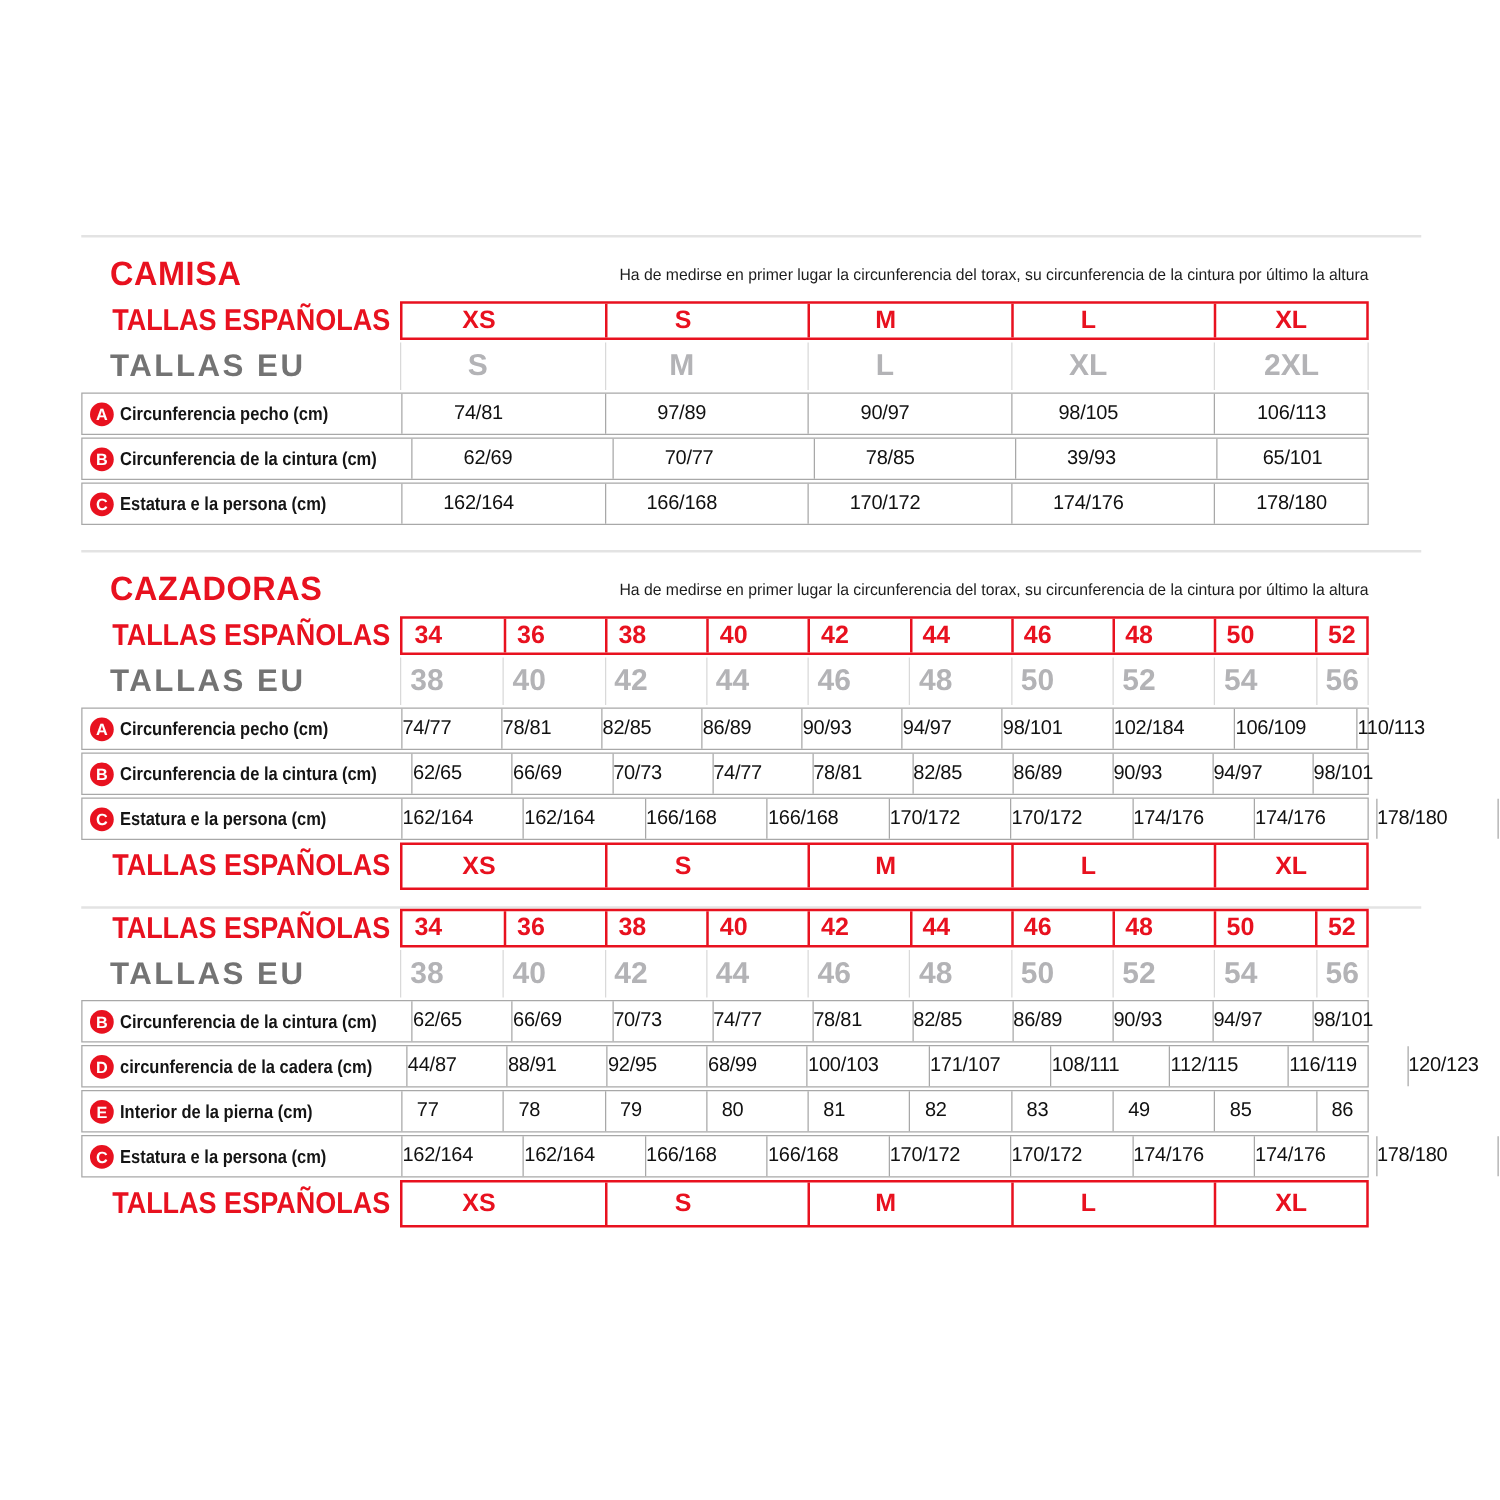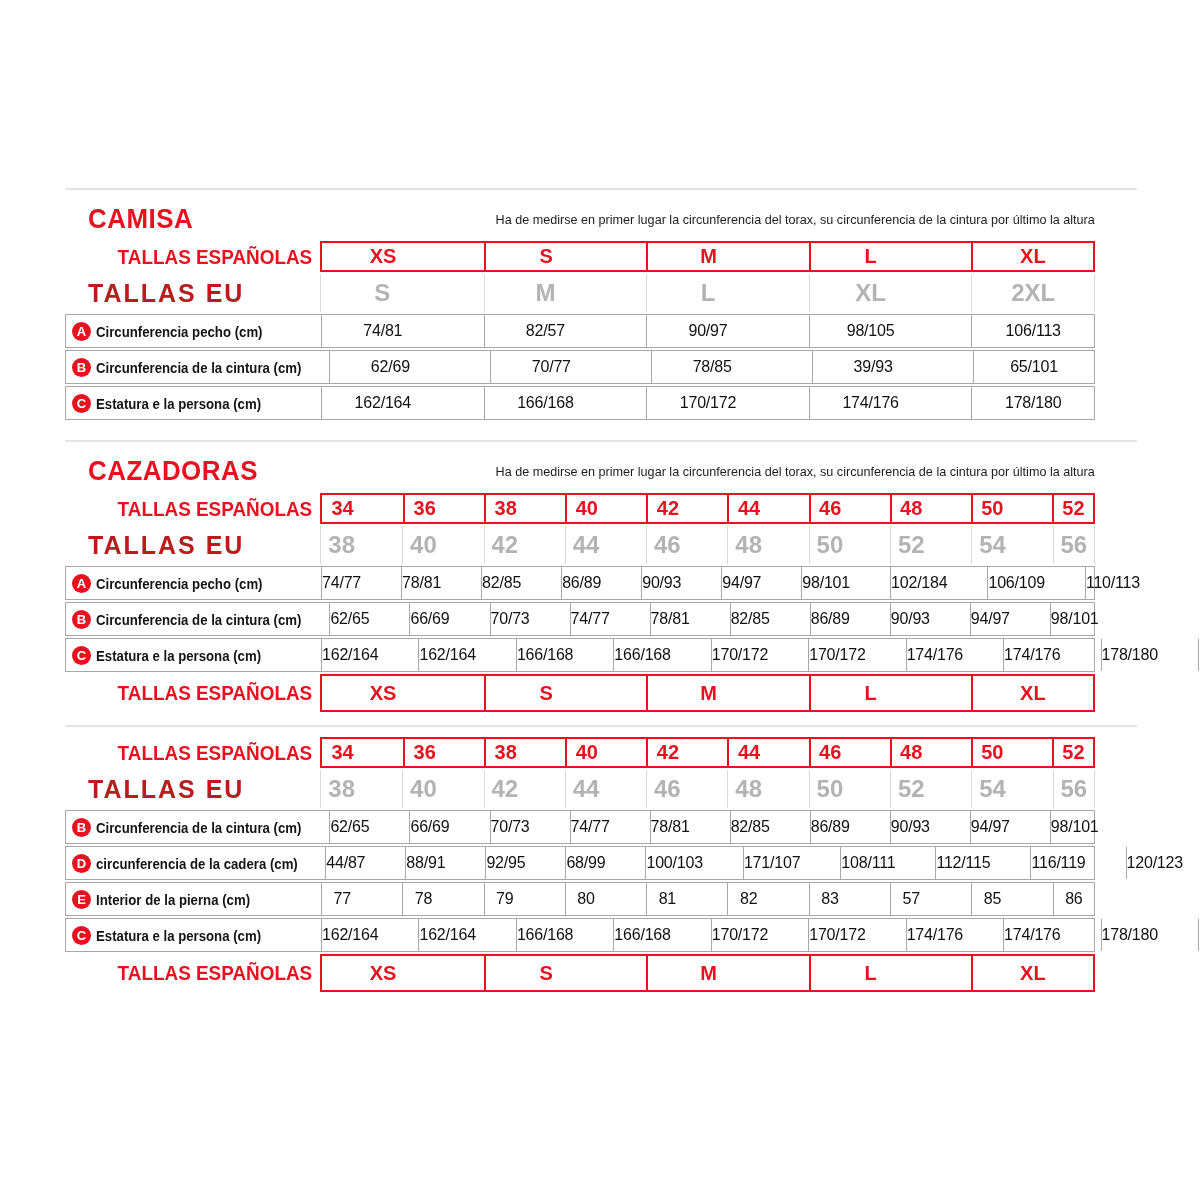--- a/index.html
+++ b/index.html
@@ -5,21 +5,21 @@
   html,body{margin:0;padding:0;background:#fff;}
   .page{
     position:relative;
     width:1200px;height:1200px;
     background:#fff;
     font-family:"Liberation Sans",sans-serif;
     overflow:hidden;
   }
   .content{position:absolute;left:65px;top:188px;width:1072px;}
   .sep{height:2px;background:#e3e3e3;width:1072px;}
-  .size-section{width:1030px;margin-top:10px;}
+  .size-section{width:1030px;}
   .sec-head{
     display:flex;justify-content:space-between;align-items:center;
     margin:12px 0 5px 0;height:34px;
   }
   .sec-title{
     margin:0 0 0 23px;
     font-size:27px;font-weight:bold;color:var(--red);
     letter-spacing:.5px;white-space:nowrap;
     transform:scaleX(.96);transform-origin:left center;
   }
@@ -32,30 +32,30 @@
   .row-label{flex:0 0 255px;box-sizing:border-box;display:flex;align-items:center;}
   .cells{flex:1 1 auto;display:grid;box-sizing:border-box;gap:40px;}
   .cell{
     display:flex;align-items:center;justify-content:center;
     box-sizing:border-box;white-space:nowrap;
   }
   
   .sp-row{height:31px;}
   .sp-label,.bottom-label{
     justify-content:flex-end;padding-right:8px;
-    font-size:21px;font-weight:bold;color:var(--red);white-space:nowrap;
+    font-size:24px;font-weight:bold;color:var(--red);white-space:nowrap;
   }
   .sp-label span,.bottom-label span{transform:scaleX(.9);transform-origin:right center;display:inline-block;}
   .red-box{border:2px solid var(--red);background:#fff;}
   .red-cell{font-size:20px;font-weight:bold;color:var(--red);border-left:2px solid var(--red);}
   .red-cell:first-child{border-left:none;}
   
   .eu-row{height:38px;margin-top:2px;}
   .eu-label{
-    padding-left:23px;font-size:25px;font-weight:bold;color:#b91c1c;
+    padding-left:23px;font-size:25px;font-weight:bold;color:#737373;
     letter-spacing:2px;white-space:nowrap;
   }
   .eu-cells{border-left:1px solid #d9d9d9;border-right:1px solid #d9d9d9;}
   .eu-cell{font-size:24px;font-weight:bold;color:#b3b3b6;border-left:1px solid #d9d9d9;}
   .eu-cell:first-child{border-left:none;}
   
   .data-row{height:34px;border:1px solid #a8a8a8;margin-top:2px;background:#fff;}
   .data-label{padding-left:6px;}
   .badge{
     flex:0 0 auto;width:19px;height:19px;border-radius:50%;
@@ -110,21 +110,21 @@
               <div class="cell eu-cell">2XL</div>
             </div>
           </div>
           <div class="trow data-row">
             <div class="row-label data-label">
               <span class="badge">A</span>
               <span class="measure-label">Circunferencia pecho (cm)</span>
             </div>
             <div class="cells" style="grid-template-columns: repeat(5, 1fr);">
               <div class="cell data-cell">74/81</div>
-              <div class="cell data-cell">82/57</div>
+              <div class="cell data-cell">97/89</div>
               <div class="cell data-cell">90/97</div>
               <div class="cell data-cell">98/105</div>
               <div class="cell data-cell">106/113</div>
             </div>
           </div>
           <div class="trow data-row">
             <div class="row-label data-label">
               <span class="badge">B</span>
               <span class="measure-label">Circunferencia de la cintura (cm)</span>
             </div>
@@ -339,21 +339,21 @@
               <span class="measure-label">Interior de la pierna (cm)</span>
             </div>
             <div class="cells" style="grid-template-columns: repeat(10, 1fr);">
               <div class="cell data-cell">77</div>
               <div class="cell data-cell">78</div>
               <div class="cell data-cell">79</div>
               <div class="cell data-cell">80</div>
               <div class="cell data-cell">81</div>
               <div class="cell data-cell">82</div>
               <div class="cell data-cell">83</div>
-              <div class="cell data-cell">57</div>
+              <div class="cell data-cell">49</div>
               <div class="cell data-cell">85</div>
               <div class="cell data-cell">86</div>
             </div>
           </div>
           <div class="trow data-row">
             <div class="row-label data-label">
               <span class="badge">C</span>
               <span class="measure-label">Estatura e la persona (cm)</span>
             </div>
             <div class="cells" style="grid-template-columns: repeat(10, 1fr);">

